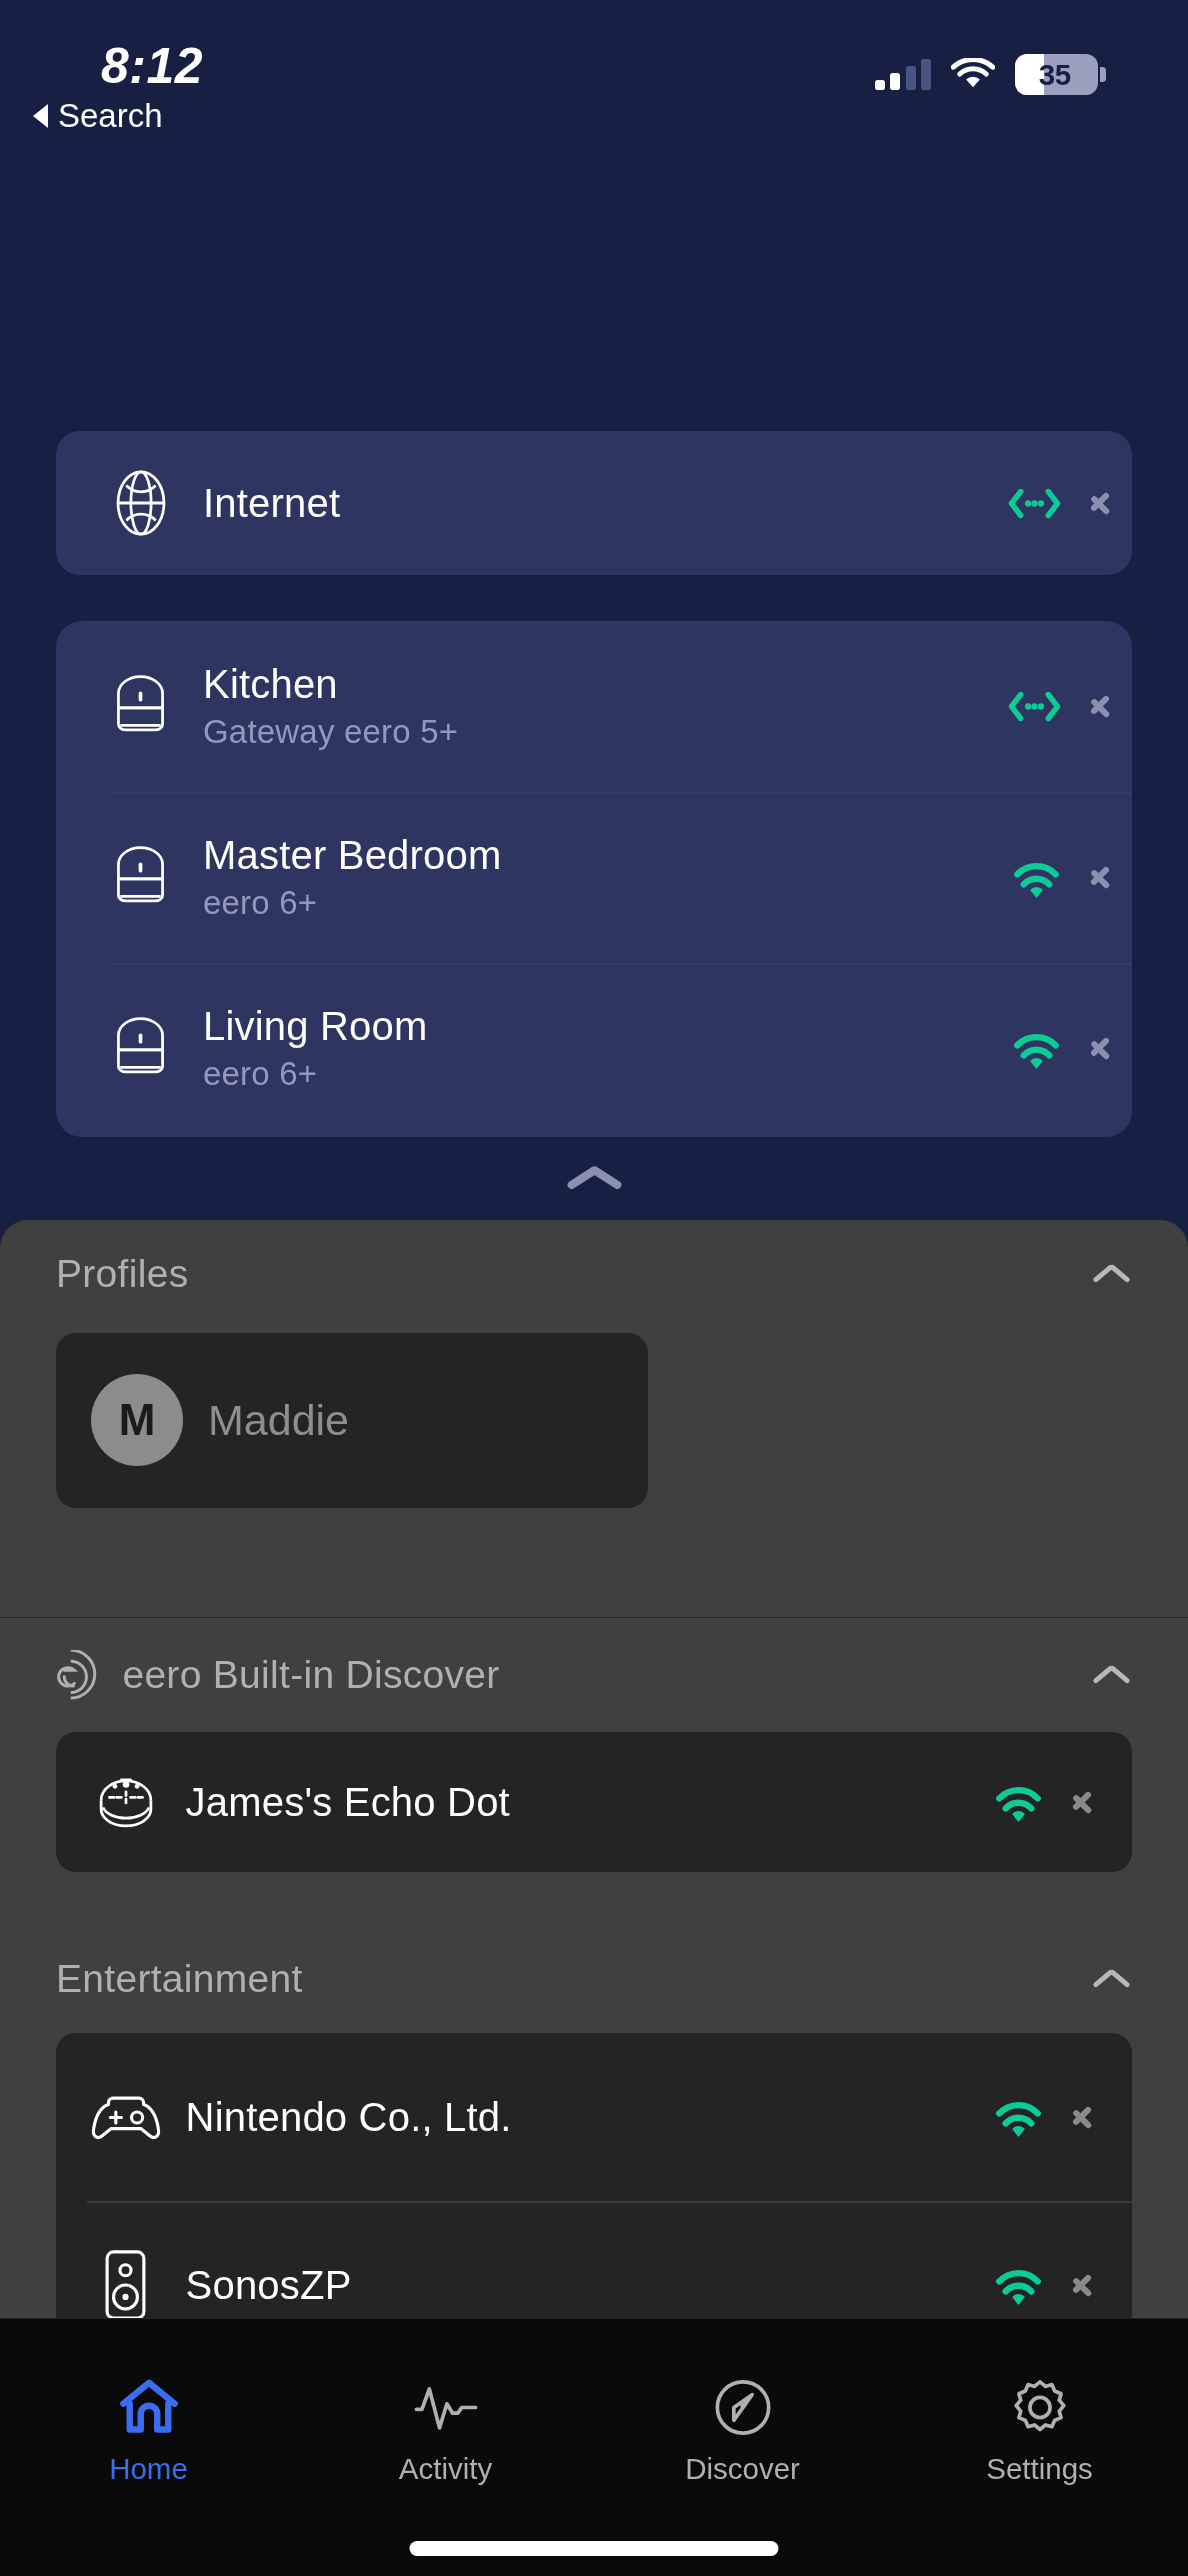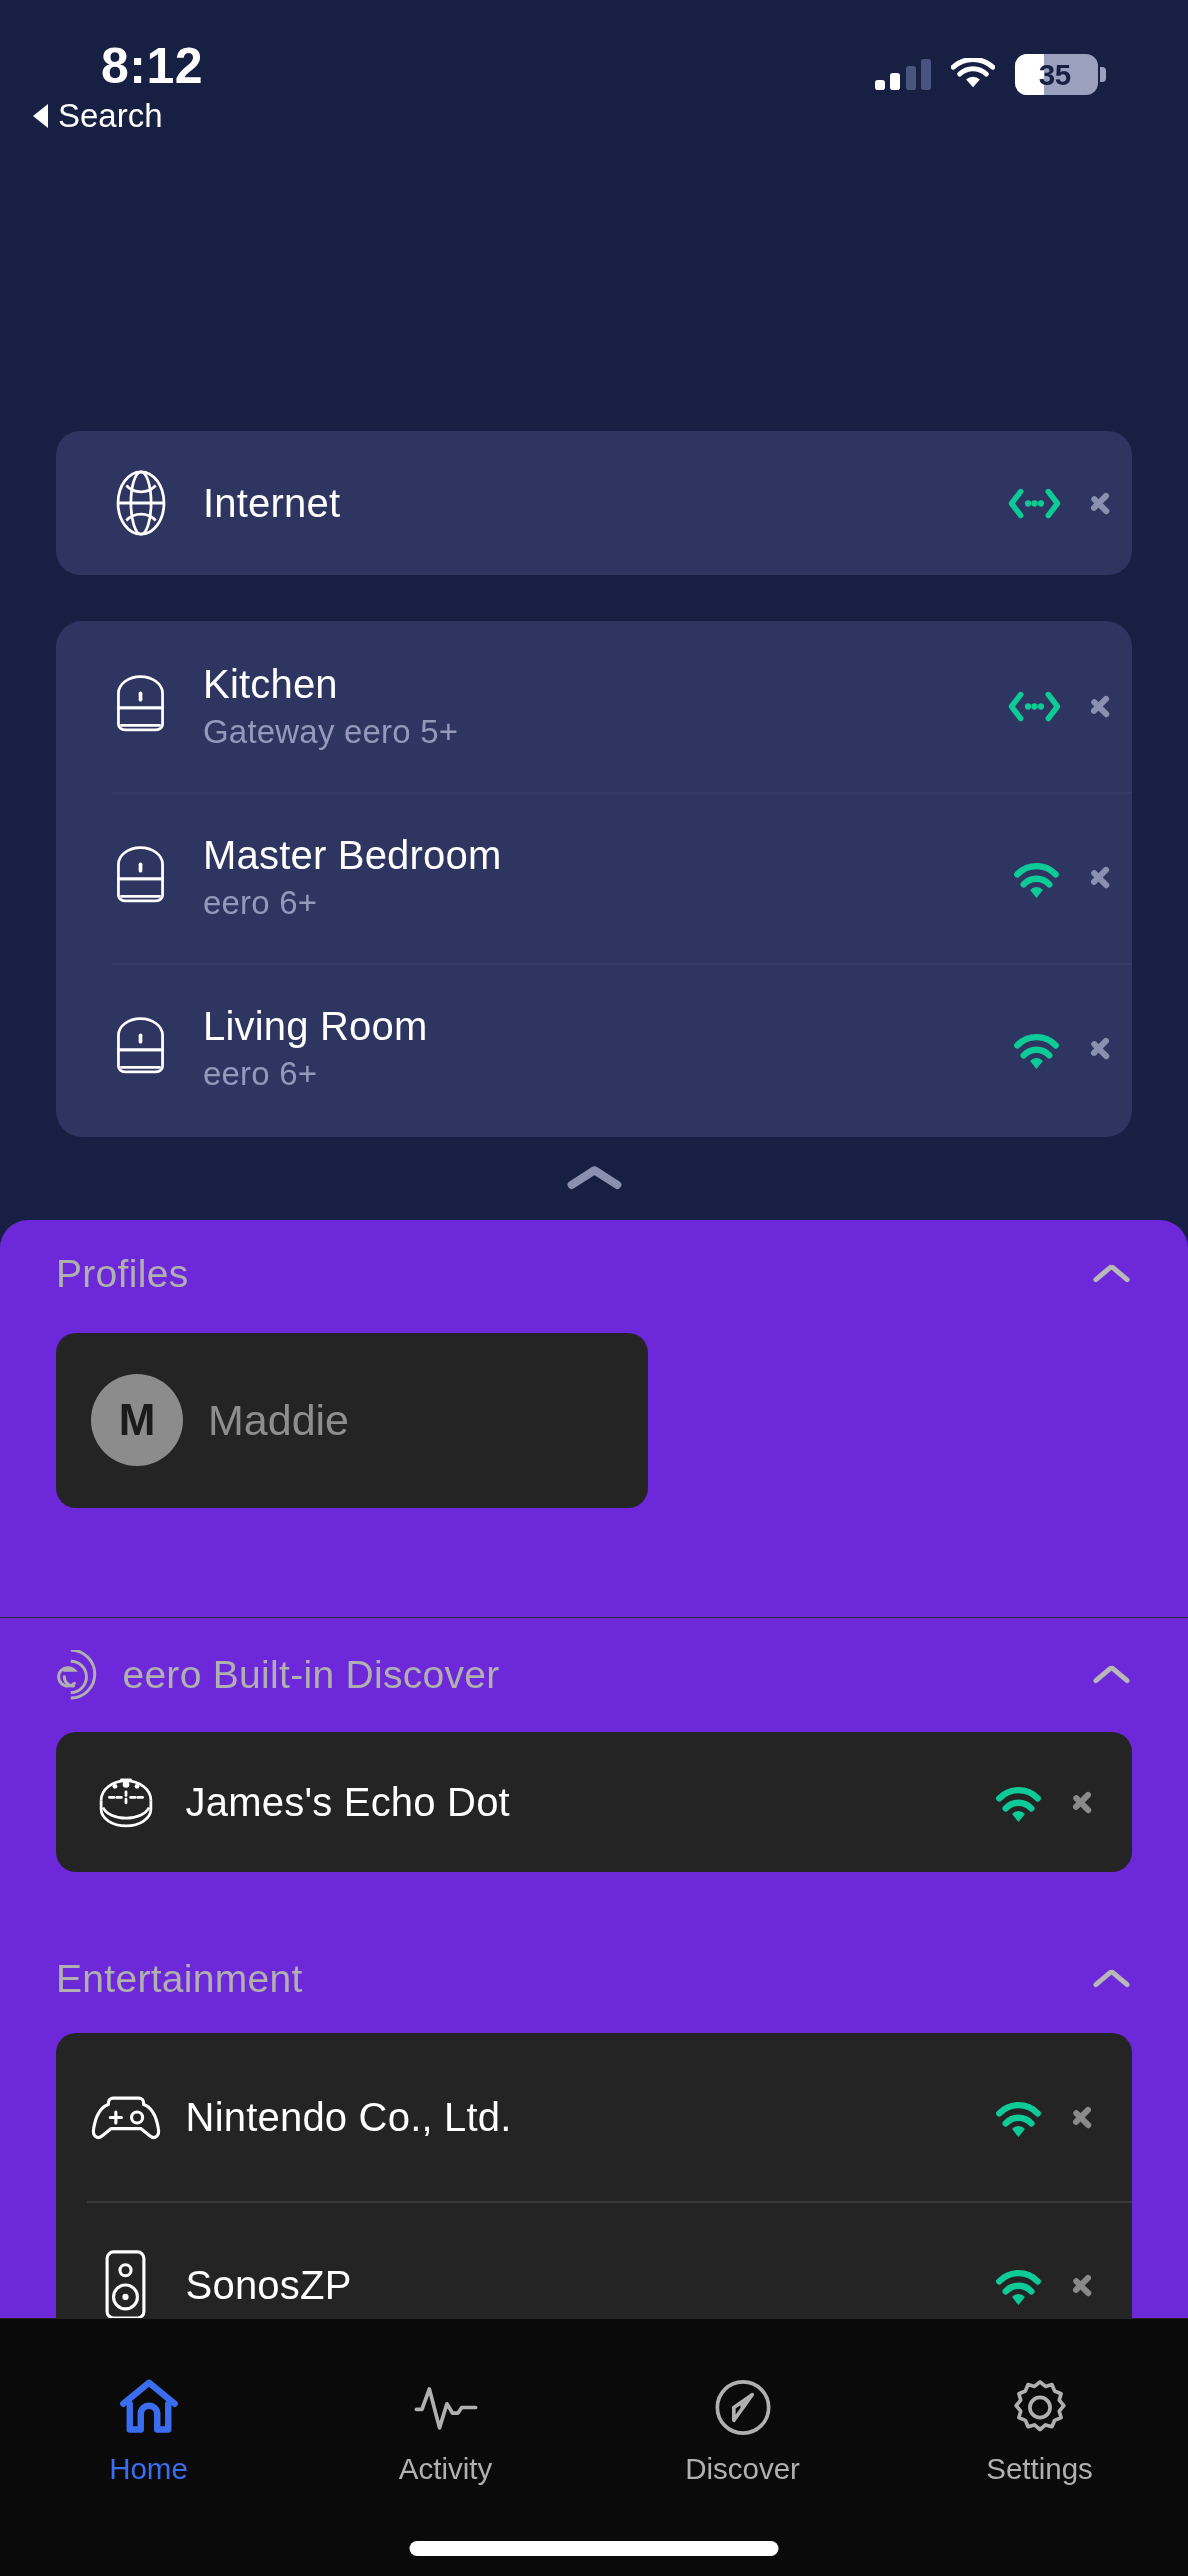--- a/index.html
+++ b/index.html
@@ -18,20 +18,21 @@
 
   
   .statusbar{
     position:absolute; top:0; left:0; width:1188px; height:138px;
     display:flex; align-items:flex-start; justify-content:space-between;
     padding:41px 90px 0 101px;
   }
   .sb-time{
     color:#fff; font-size:50px; font-weight:600; letter-spacing:0.5px;
     line-height:1;
+    font-style:italic;
   }
   .sb-right{ display:flex; align-items:center; gap:20px; margin-top:13px; }
   .bars{ display:flex; align-items:flex-end; gap:5.5px; height:31px; }
   .bars i{ display:block; width:10px; border-radius:2.8px; background:#fff; }
   .bars i:nth-child(1){ height:10px; }
   .bars i:nth-child(2){ height:16.6px; }
   .bars i:nth-child(3){ height:24px; background:#4a5480; }
   .bars i:nth-child(4){ height:31px; background:#4a5480; }
   .batt{
     position:relative; width:83px; height:41px; border-radius:12px;
@@ -118,21 +119,21 @@
   
   .collapsearrow{
     position:absolute; top:1163px; left:0; width:1188px;
     display:flex; justify-content:center;
   }
   .collapsearrow svg{ display:block; }
 
   
   .sheet{
     position:absolute; left:0; top:1220px; width:1188px; height:1356px;
-    background:#6d28d9; border-radius:28px 28px 0 0;
+    background:#404040; border-radius:28px 28px 0 0;
   }
   .sect{ padding:0 56px; }
   .secthead{
     display:flex; align-items:center; height:96px;
     justify-content:space-between;
   }
   .secthead .lefty{ display:flex; align-items:center; gap:18.4px; }
   .secthead .lbl{ color:#b0b0b0; font-size:39px; letter-spacing:0.3px; }
   .caret{ width:41px; height:28px; position:relative; }
   .caret:before,.caret:after{

